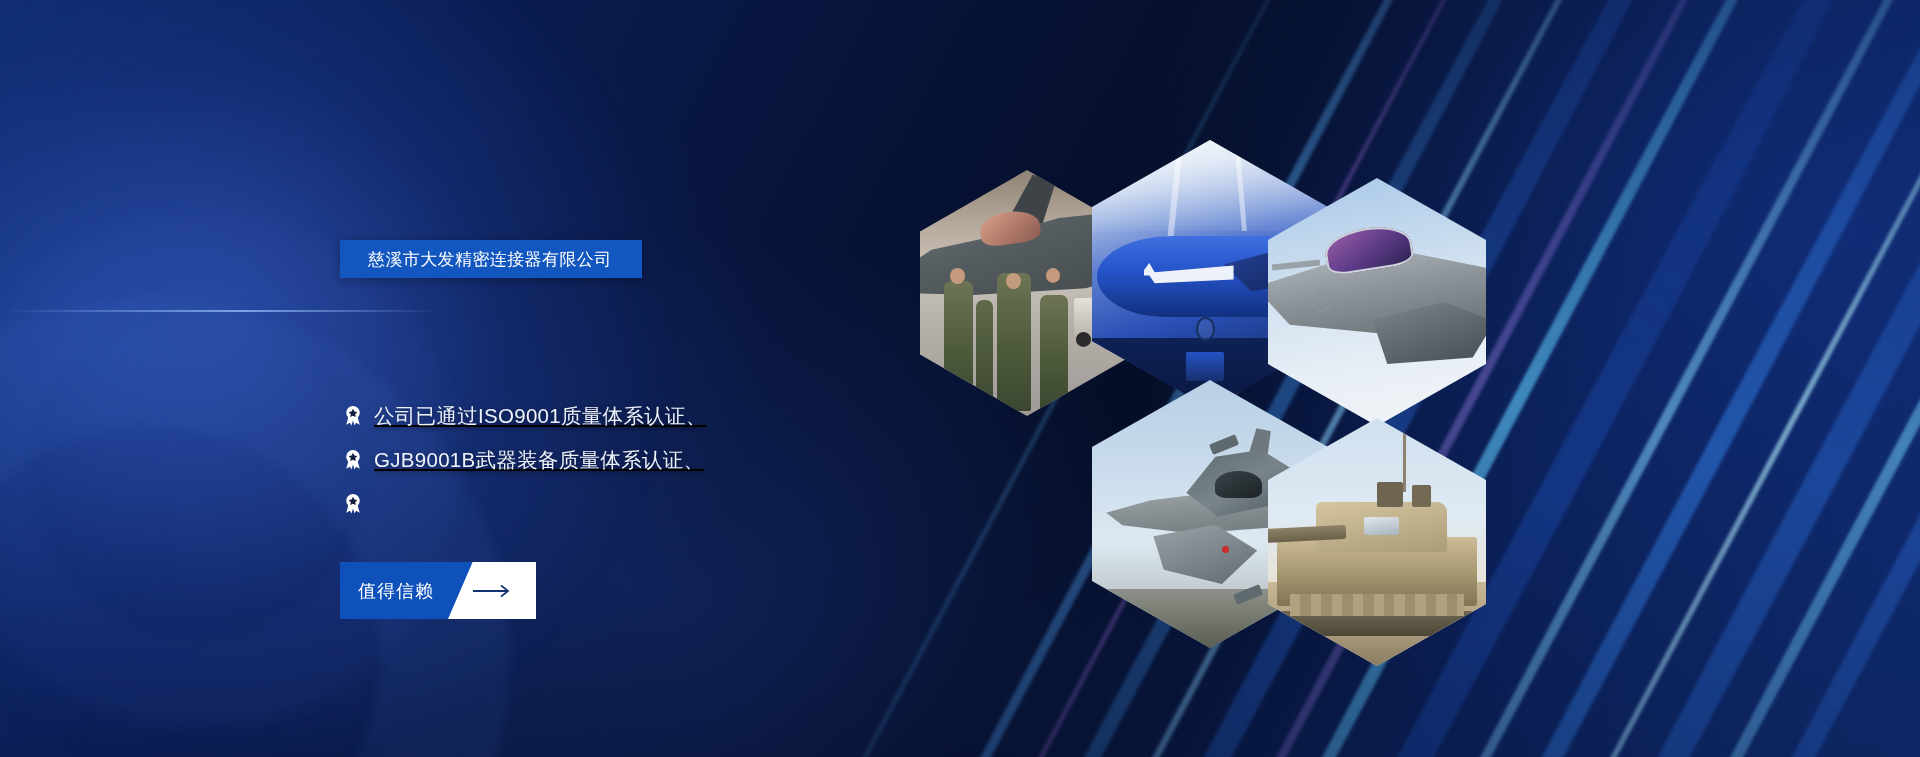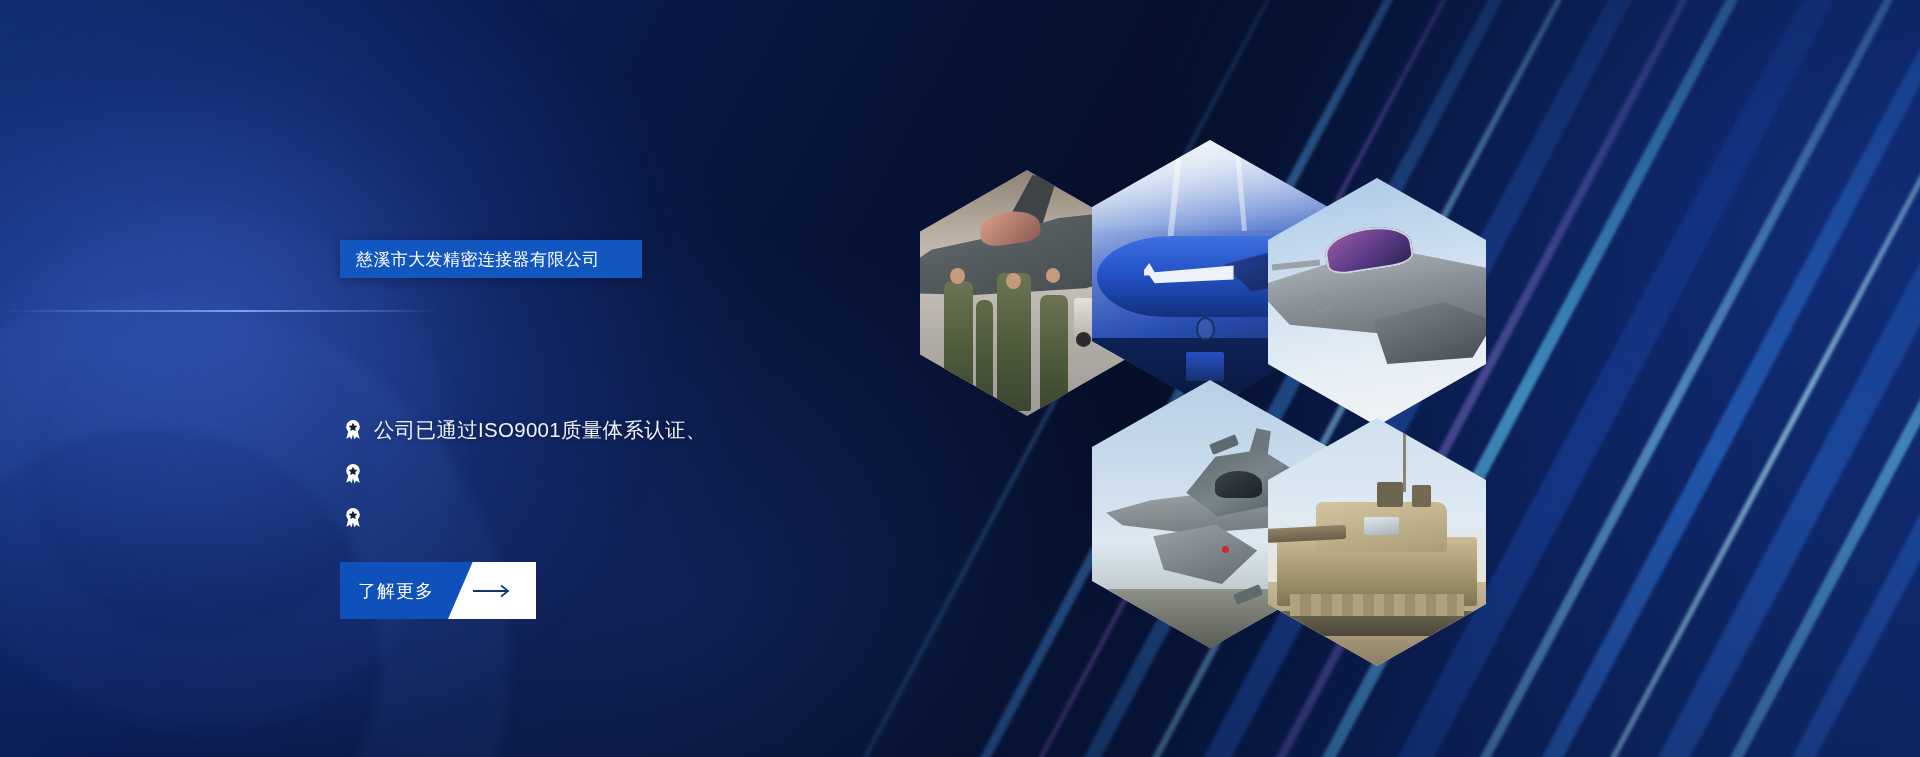--- a/index.html
+++ b/index.html
@@ -55,35 +55,35 @@
 
   
   .content {
     position:absolute; left:340px; top:0; width:760px; height:757px; z-index:6;
   }
   .badge {
     position:absolute; left:0; top:240px;
     width:302px; height:38px;
     background:#1257c0;
     display:flex; align-items:center;
-    padding-left:16px;
+    padding-left:28px;
     box-shadow:0 2px 10px rgba(0,0,0,0.28);
   }
   .badge-text {
     color:#ffffff; font-size:17px; letter-spacing:0.4px; white-space:nowrap;
   }
   .headline {
     position:absolute; left:0; top:300px;
     color:#ffffff;
     font-size:55px; font-weight:bold; letter-spacing:2px;
     white-space:nowrap;
     text-shadow:0 3px 16px rgba(0,0,0,0.45);
   }
   .bullets {
-    position:absolute; left:2px; top:408px; width:700px;
+    position:absolute; left:2px; top:394px; width:700px;text-decoration:underline;
   }
   .bullet {
     display:flex; align-items:center; height:43px; margin-bottom:1px;
   }
   .bullet-icon {
     width:22px; height:22px; flex:0 0 22px; margin-right:10px;
     display:block;
   }
   .bullet-text {
     color:#eef3fb; font-size:20.5px; letter-spacing:0.3px; white-space:nowrap;
@@ -387,40 +387,41 @@
 
       <li class="bullet">
         <span class="bullet-icon">
           <svg viewBox="0 0 24 24" width="22" height="22" aria-hidden="true">
             <path d="M7.2 12.6 L4.6 21.6 L8.6 19.4 L10.4 22.4 L12.6 14.8 Z" fill="#ffffff"></path>
             <path d="M16.8 12.6 L19.4 21.6 L15.4 19.4 L13.6 22.4 L11.4 14.8 Z" fill="#ffffff"></path>
             <circle cx="12" cy="8.4" r="7.4" fill="#ffffff"></circle>
             <path d="M12 4.1 L13.5 7.1 L16.8 7.6 L14.4 9.9 L15 13.2 L12 11.6 L9 13.2 L9.6 9.9 L7.2 7.6 L10.5 7.1 Z" fill="#101d3c"></path>
           </svg>
         </span>
+        <span class="bullet-text">GJB9001B武器装备质量体系认证、</span>
       </li>
 
       <li class="bullet">
         <span class="bullet-icon">
           <svg viewBox="0 0 24 24" width="22" height="22" aria-hidden="true">
             <path d="M7.2 12.6 L4.6 21.6 L8.6 19.4 L10.4 22.4 L12.6 14.8 Z" fill="#ffffff"></path>
             <path d="M16.8 12.6 L19.4 21.6 L15.4 19.4 L13.6 22.4 L11.4 14.8 Z" fill="#ffffff"></path>
             <circle cx="12" cy="8.4" r="7.4" fill="#ffffff"></circle>
             <path d="M12 4.1 L13.5 7.1 L16.8 7.6 L14.4 9.9 L15 13.2 L12 11.6 L9 13.2 L9.6 9.9 L7.2 7.6 L10.5 7.1 Z" fill="#101d3c"></path>
           </svg>
         </span>
       </li>
 
     </ul>
   </div>
 
   <a class="cta">
     <span class="cta-blue"></span>
     <span class="cta-white"></span>
-    <span class="cta-label">了解更多</span>
+    <span class="cta-label">值得信赖</span>
     <span class="cta-arrow">
       <svg viewBox="0 0 44 16" width="44" height="16" aria-hidden="true">
         <line x1="1" y1="8" x2="36" y2="8" stroke="#10346f" stroke-width="1.8"></line>
         <polyline points="29,2.4 36,8 29,13.6" fill="none" stroke="#10346f" stroke-width="1.8"></polyline>
       </svg>
     </span>
   </a>
 
 </div>
 

